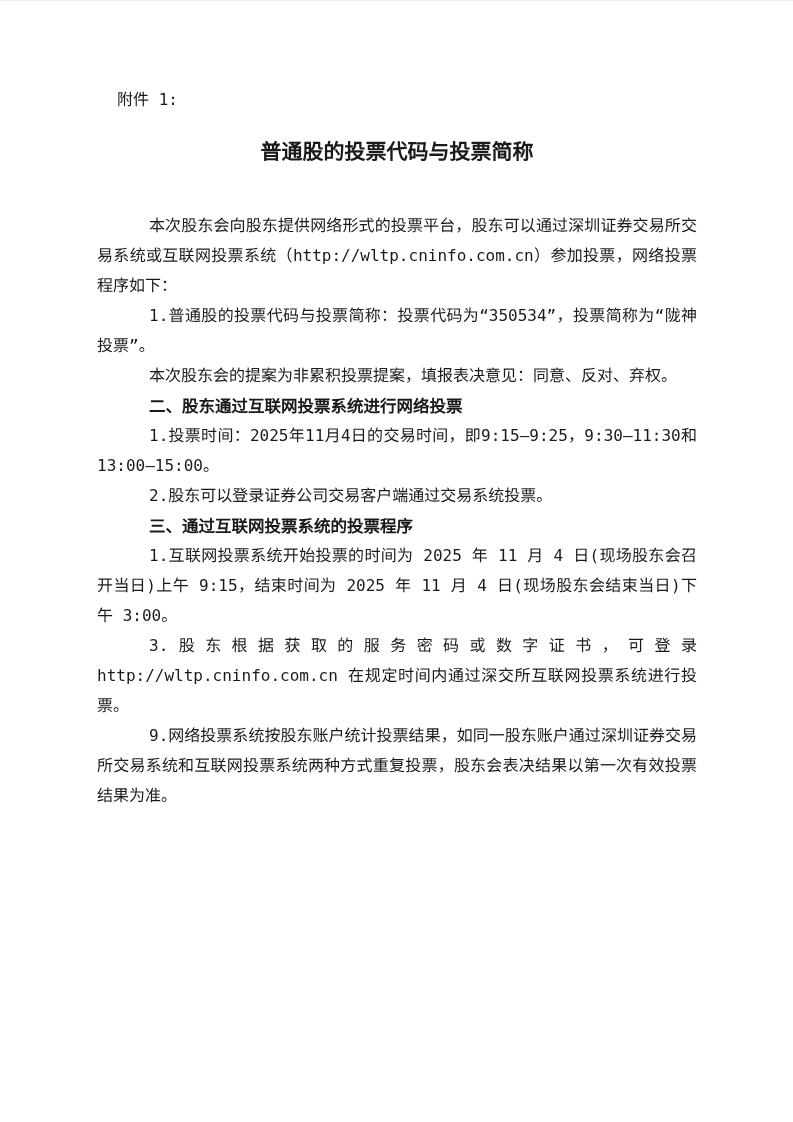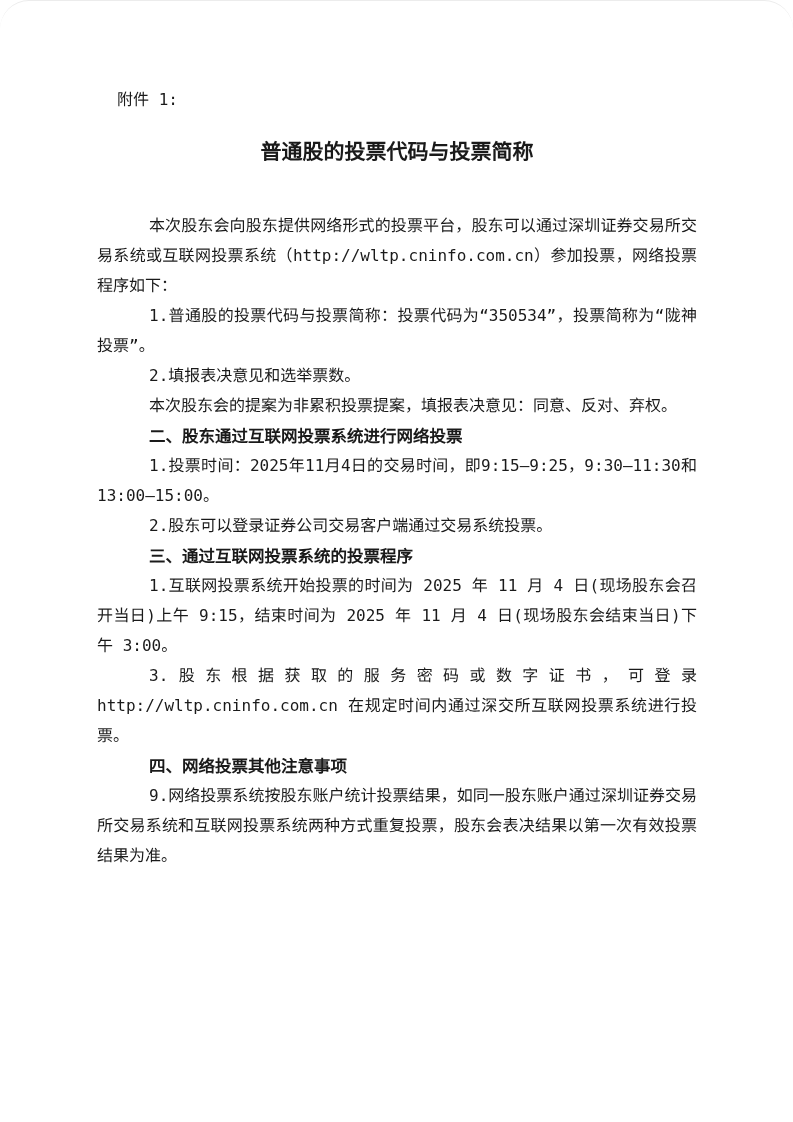--- a/index.html
+++ b/index.html
@@ -11,21 +11,20 @@
     position: relative;
     box-sizing: border-box;
     width: 793px;
     height: 1122px;
     margin: 0 auto;
     padding: 88px 96px 12px 97px;
     background: #ffffff;
     border-top: 1px solid #ececec;
     color: #1a1a1a;
     font-family: "DejaVu Sans Mono", "DejaVu Serif", "Liberation Serif", serif;
-    border-radius: 29px;
   }
   .attachment-label {
     margin: 0 0 0 20px;
     font-size: 16px;
     line-height: 22px;
     text-indent: 0;
   }
   .doc-title {
     margin: 26px 0 44px 0;
     font-family: "Liberation Sans", "DejaVu Sans", sans-serif;
@@ -61,27 +60,25 @@
 
 <div class="page">
 
   <p class="attachment-label">附件 1:</p>
 
   <h1 class="doc-title">普通股的投票代码与投票简称</h1>
 
   <p class="para"><span>本次股东会向股东提供网络形式的投票平台，股东可以通过深圳证券交易所交易系统或互联网投票系统（</span><span class="url">http://wltp.cninfo.com.cn</span><span>）参加投票，网络投票程序如下：</span></p>
 
   <p class="para">1.普通股的投票代码与投票简称：投票代码为“350534”，投票简称为“陇神投票”。</p>
-  <p class="para">2.填报表决意见和选举票数。</p>
   <p class="para">本次股东会的提案为非累积投票提案，填报表决意见：同意、反对、弃权。</p>
 
   <h2 class="section-heading">二、股东通过互联网投票系统进行网络投票</h2>
   <p class="para">1.投票时间：2025年11月4日的交易时间，即9:15—9:25，9:30—11:30和13:00—15:00。</p>
   <p class="para">2.股东可以登录证券公司交易客户端通过交易系统投票。</p>
 
   <h2 class="section-heading">三、通过互联网投票系统的投票程序</h2>
   <p class="para">1.互联网投票系统开始投票的时间为 2025 年 11 月 4 日(现场股东会召开当日)上午 9:15，结束时间为 2025 年 11 月 4 日(现场股东会结束当日)下午 3:00。</p>
   <p class="para"><span>3.股东根据获取的服务密码或数字证书，可登录 </span><span class="url">http://wltp.cninfo.com.cn</span><span> 在规定时间内通过深交所互联网投票系统进行投票。</span></p>
 
-  <h2 class="section-heading">四、网络投票其他注意事项</h2>
   <p class="para">9.网络投票系统按股东账户统计投票结果，如同一股东账户通过深圳证券交易所交易系统和互联网投票系统两种方式重复投票，股东会表决结果以第一次有效投票结果为准。</p>
 
 </div>
 
 </body></html>

